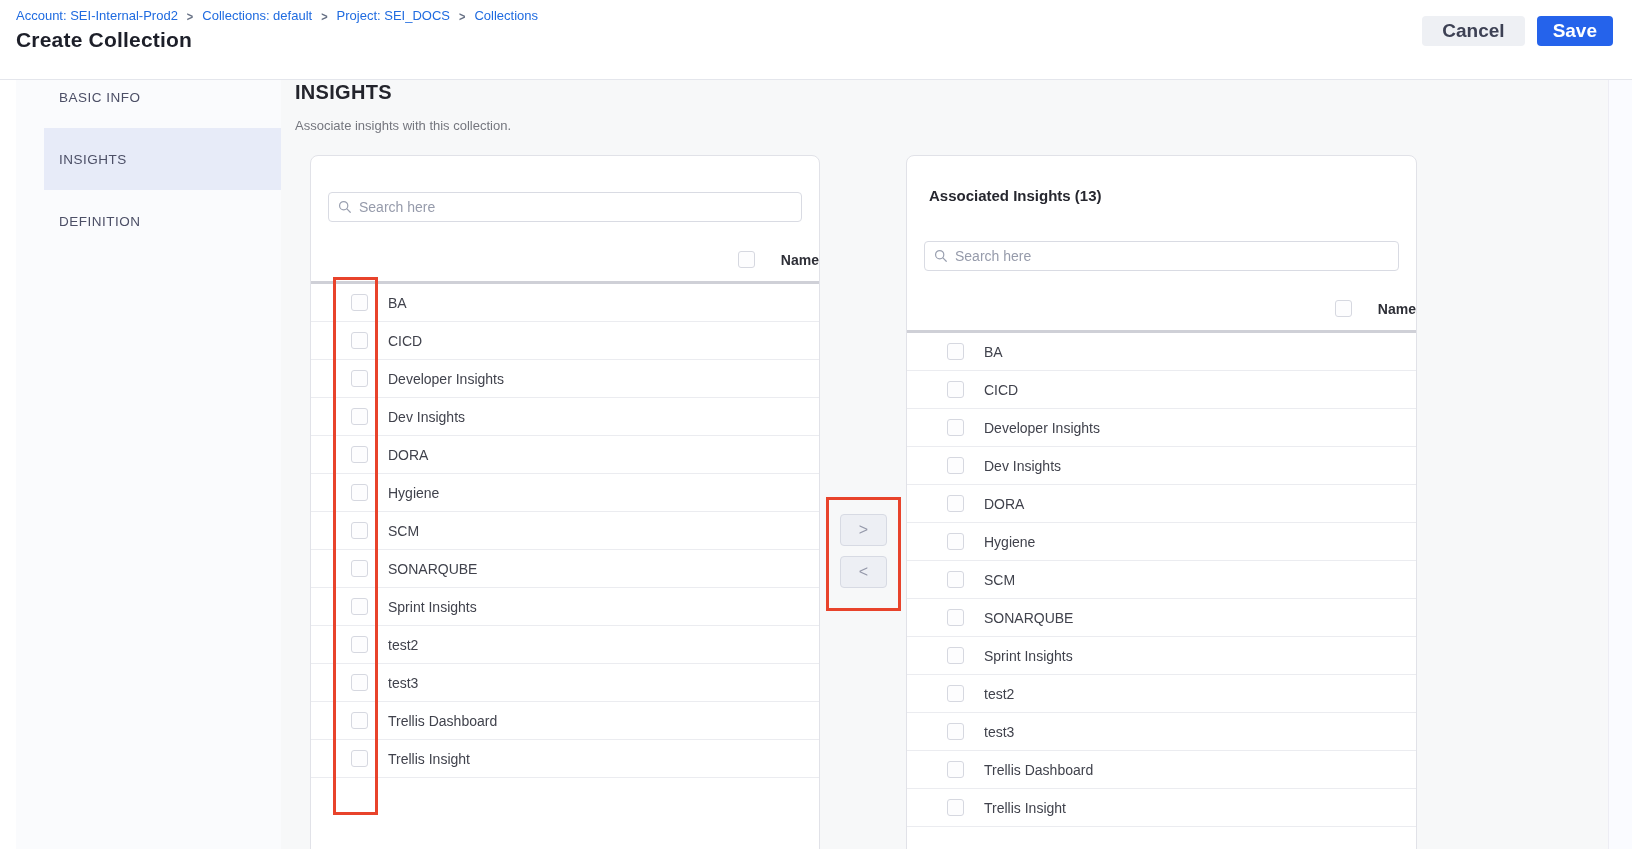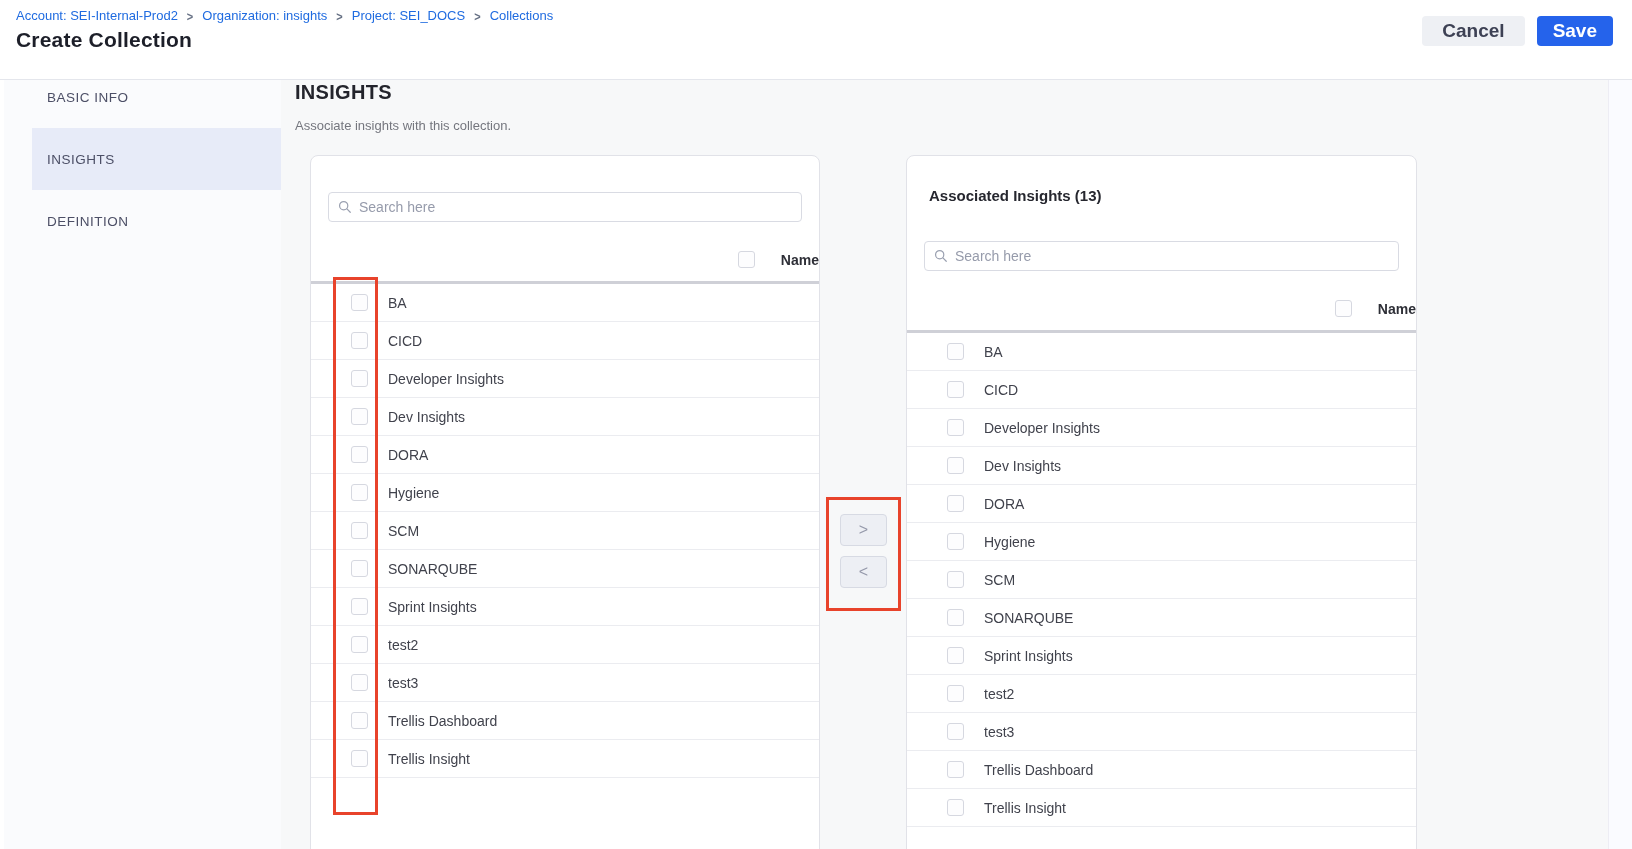--- a/index.html
+++ b/index.html
@@ -17,21 +17,21 @@
   .crumb-item { display:flex; align-items:center; }
   .page-title { position:absolute; left:16px; top:28px; font-size:21px; font-weight:700;
                 color:#1d1f29; letter-spacing:.2px; }
   .topbar-actions { position:absolute; right:19px; top:16px; display:flex; gap:12px; }
   .btn { height:30px; border:none; border-radius:4px; font-family:"Liberation Sans",sans-serif;
          font-size:19px; font-weight:600; cursor:pointer; display:flex; align-items:center; justify-content:center; }
   .btn-cancel { background:#eef0f4; color:#3d4154; padding:0 20px; }
   .btn-save { background:#2563eb; color:#ffffff; padding:0 16px; }
 
   
-  .sidebar { position:absolute; left:4px; top:66px; width:281px; height:783px;
+  .sidebar { position:absolute; left:16px; top:66px; width:281px; height:783px;
              background:#fafbfd; border-right:1px solid #e3e5ec; }
   .side-item { margin-left:28px; height:62px; display:flex; align-items:center;
                padding-left:15px; font-size:13.5px; letter-spacing:.5px; font-weight:500;
                color:#4c4f66; cursor:pointer; }
   .side-item.active { background:#e7ebf8; }
 
   
   .main { position:absolute; left:281px; top:66px; width:1351px; height:783px;
           background:#f7f8f9; overflow:hidden; }
   .section-heading { position:absolute; left:14px; top:15px; font-size:20px; font-weight:600;
@@ -82,21 +82,21 @@
 
   <div class="topbar">
     <div class="breadcrumb">
 
         <span class="crumb-item">
           <span class="crumb">Account: SEI-Internal-Prod2</span>
           <span class="crumb-sep">&gt;</span>
         </span>
 
         <span class="crumb-item">
-          <span class="crumb">Organization: insights</span>
+          <span class="crumb">Collections: default</span>
           <span class="crumb-sep">&gt;</span>
         </span>
 
         <span class="crumb-item">
           <span class="crumb">Project: SEI_DOCS</span>
           <span class="crumb-sep">&gt;</span>
         </span>
 
         <span class="crumb-item">
           <span class="crumb">Collections</span>

